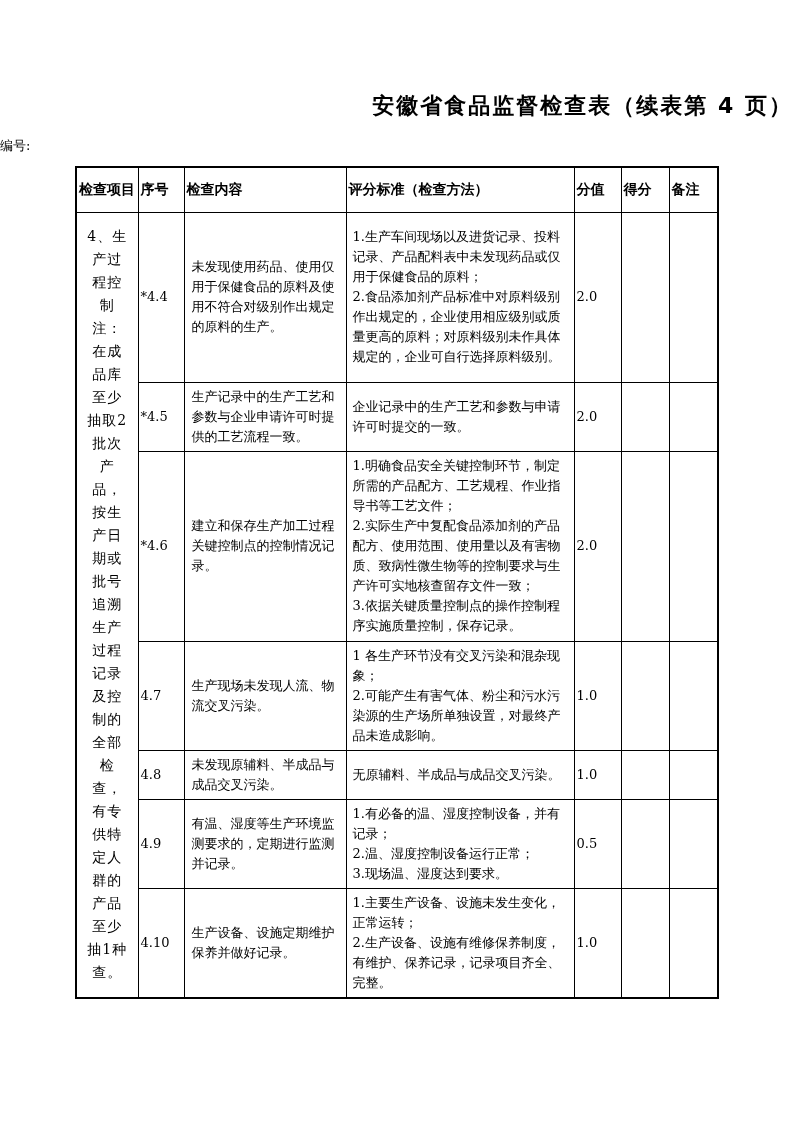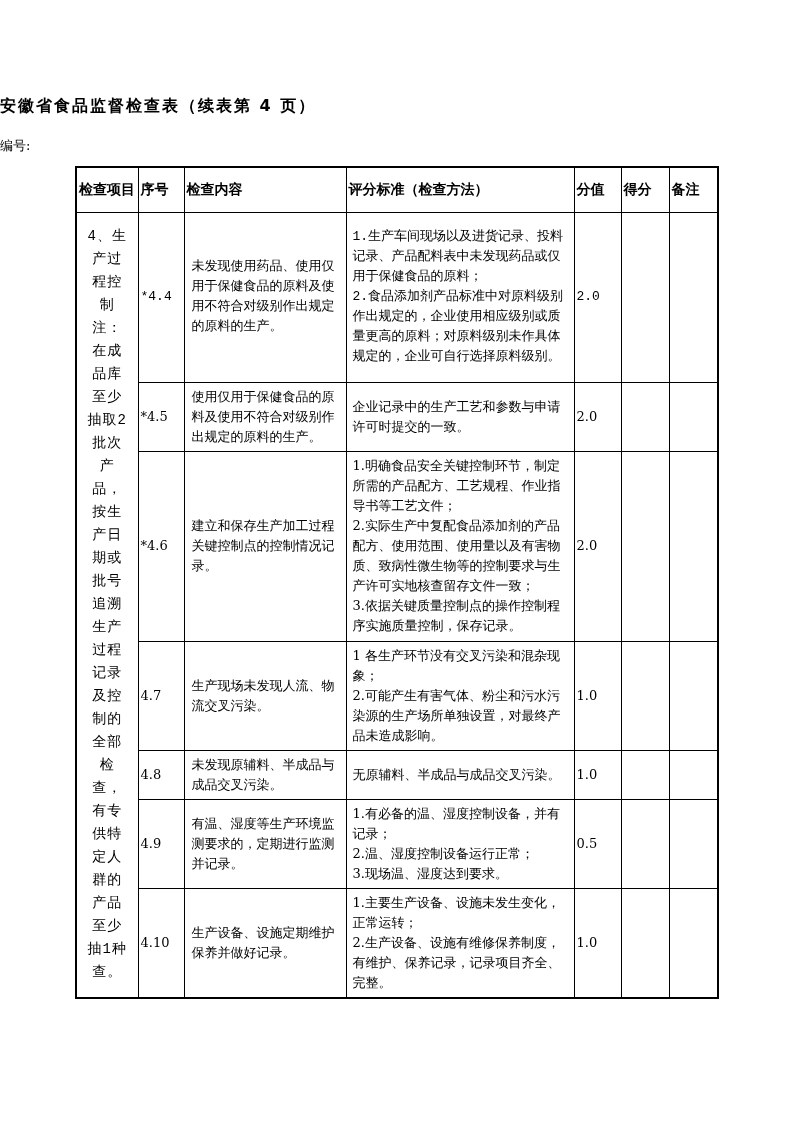--- a/index.html
+++ b/index.html
@@ -9,24 +9,24 @@
     font-family: "DejaVu Serif", "Liberation Serif", serif;
     color: #000;
   }
   .page {
     width: 793px; height: 1122px;
     padding-top: 90px;
     background: #fff;
     overflow: hidden;
   }
   .doc-title {
-    text-align: left;
+    text-align: right;
     font-family: "DejaVu Sans", "Liberation Sans", sans-serif;
     font-weight: bold;
-    font-size: 16px;
+    font-size: 22px;
     letter-spacing: 2px;
     line-height: 32px;
   }
   .doc-subtitle {
     text-align: center;
     font-weight: bold;
     font-size: 16px;
     letter-spacing: 3px;
     line-height: 24px;
     margin-top: 7px;
@@ -57,21 +57,21 @@
   .inspection thead tr { height: 45px; }
   .inspection th {
     font-family: "DejaVu Sans", "Liberation Sans", sans-serif;
     font-weight: bold;
     font-size: 14px;
     text-align: left;
     padding: 2px;
     line-height: 19px;
   }
   
-  .inspection tbody tr:nth-child(1) { height: 170px; font-family: Liberation Mono, monospace; }
+  .inspection tbody tr:nth-child(1) { height: 170px; }
   .inspection tbody tr:nth-child(2) { height: 62px;  }
   .inspection tbody tr:nth-child(3) { height: 190px; }
   .inspection tbody tr:nth-child(4) { height: 102px; }
   .inspection tbody tr:nth-child(5) { height: 46px;  }
   .inspection tbody tr:nth-child(6) { height: 80px;  }
   .inspection tbody tr:nth-child(7) { height: 105px; }
 
   td.cat {
     text-align: center;
     padding: 6px 8px;
@@ -132,21 +132,21 @@
           <td class="standard">
             <div>1.生产车间现场以及进货记录、投料记录、产品配料表中未发现药品或仅用于保健食品的原料；</div>
             <div>2.食品添加剂产品标准中对原料级别作出规定的，企业使用相应级别或质量更高的原料；对原料级别未作具体规定的，企业可自行选择原料级别。</div>
           </td>
           <td class="score">2.0</td>
           <td class="earned"></td>
           <td class="remark"></td>
         </tr>
         <tr>
           <td class="num">*4.5</td>
-          <td class="content">使用仅用于保健食品的原料及使用不符合对级别作出规定的原料的生产。</td>
+          <td class="content">生产记录中的生产工艺和参数与企业申请许可时提供的工艺流程一致。</td>
           <td class="standard">
             <div>企业记录中的生产工艺和参数与申请许可时提交的一致。</div>
           </td>
           <td class="score">2.0</td>
           <td class="earned"></td>
           <td class="remark"></td>
         </tr>
         <tr>
           <td class="num">*4.6</td>
           <td class="content">建立和保存生产加工过程关键控制点的控制情况记录。</td>

